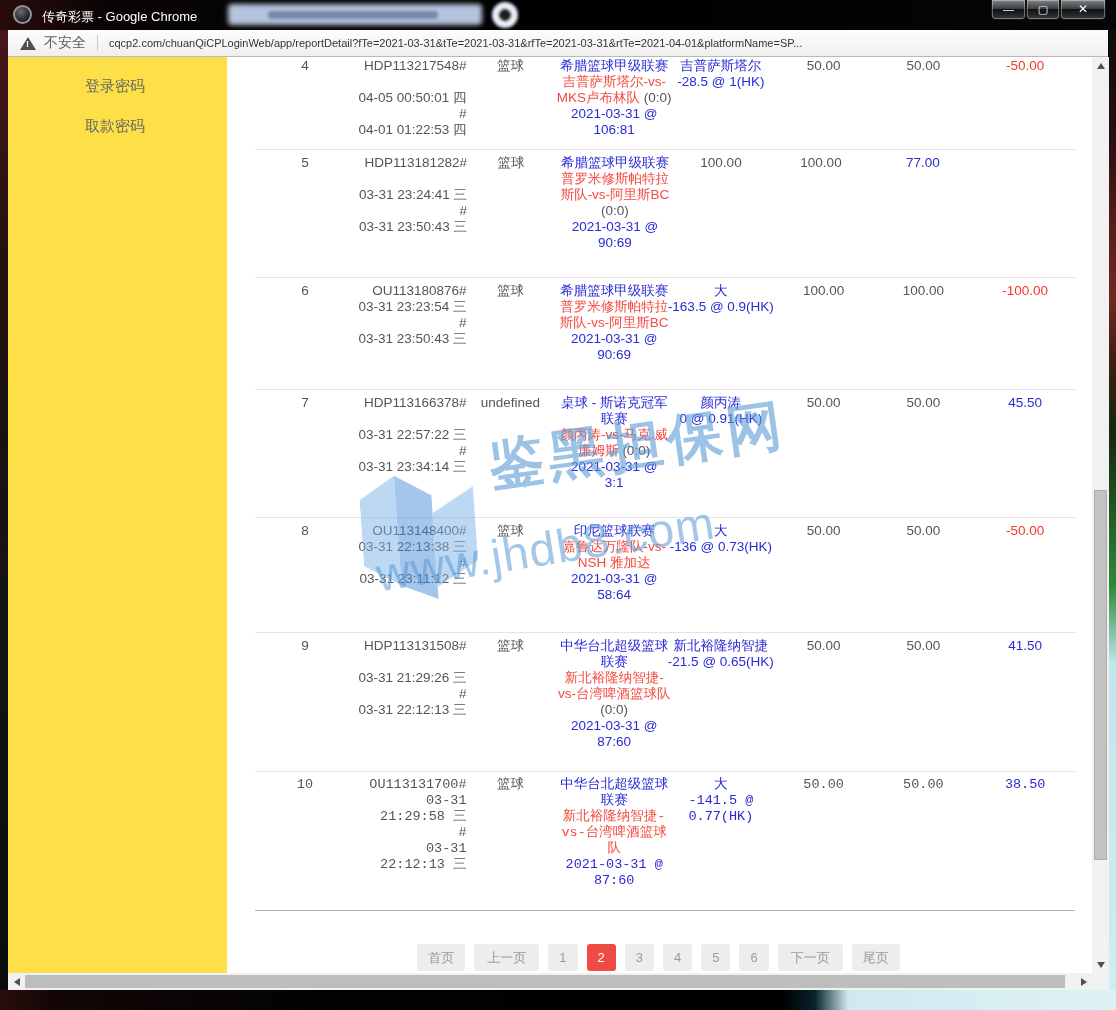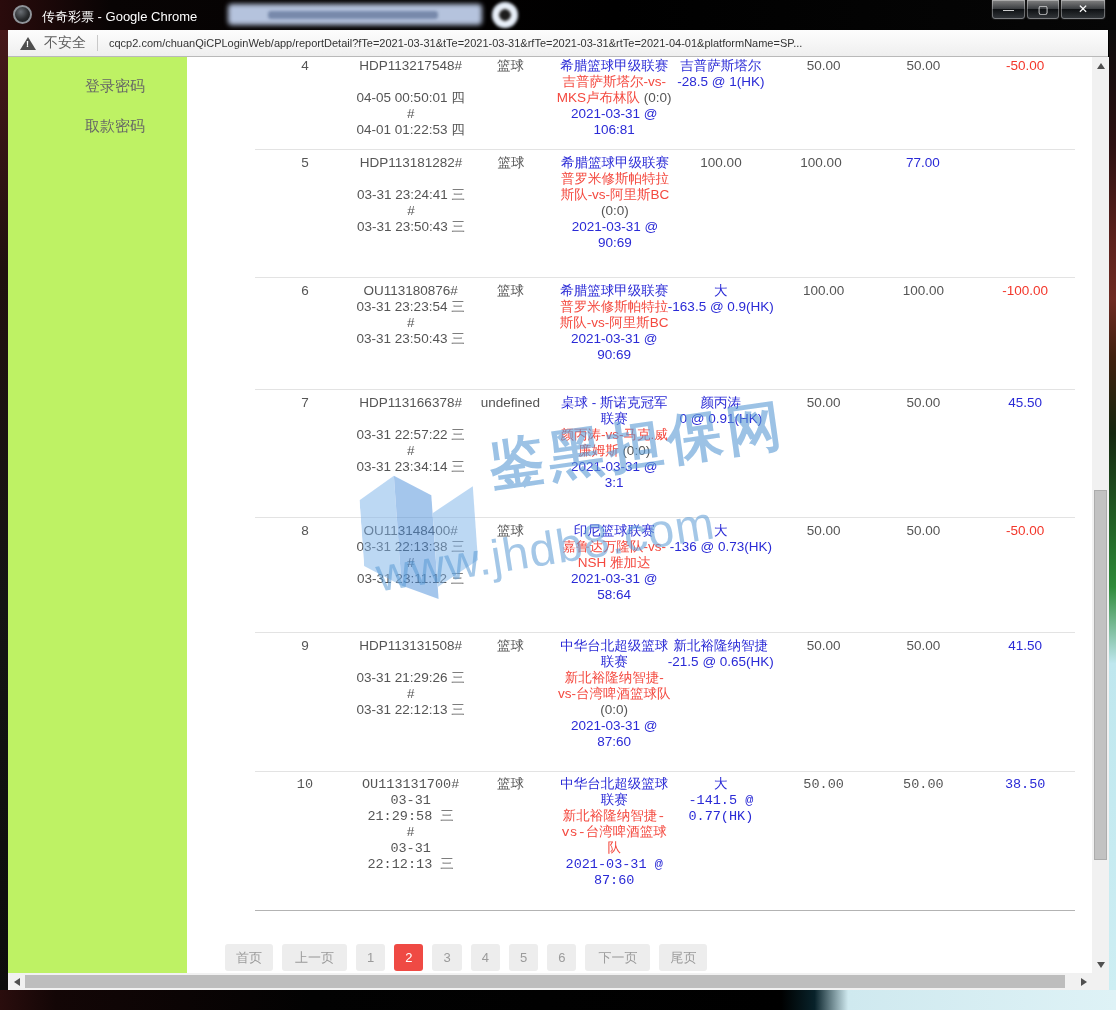--- a/index.html
+++ b/index.html
@@ -53,49 +53,49 @@
     border-left:8px solid transparent;border-right:8px solid transparent;border-bottom:13px solid #4e4e4e}
   .warn-ico span{position:absolute;left:-2px;top:2px;color:#fff;font-size:9px;font-weight:bold}
   .warn-label{color:#5d5d5d;font-size:14px;margin-left:8px}
   .addr-sep{width:1px;height:16px;background:#c9c9c9;margin:0 11px}
   .url-text{color:#333;font-size:11px;white-space:nowrap;overflow:hidden}
   
   .page{
     position:absolute;left:8px;top:57px;width:1084px;height:916px;background:#fff;overflow:hidden;
   }
   .sidebar{
-    position:absolute;left:0;top:0;width:179px;height:100%;
-    background:#bef264;box-sizing:border-box;padding-top:9px;
+    position:absolute;left:0;top:0;width:219px;height:100%;
+    background:#fde047;box-sizing:border-box;padding-top:9px;
   }
   .side-item{height:40px;line-height:40px;padding-left:77px;font-size:15px;color:#666;cursor:pointer}
   .table-area{position:absolute;left:217px;top:0;right:0;bottom:0}
   .tbl{padding:0 17px 0 30px}
   .row{
     display:flex;align-items:flex-start;
     border-bottom:1px solid #e3e3e3;
     padding:5px 0 6px;font-size:13.5px;color:#555;line-height:16px;box-sizing:border-box;
   }
   .row:first-child{padding-top:1px}
   .row:last-child{border-bottom-color:#b3b3b3}
   .c-num{width:100px;text-align:center}
-  .c-order{width:112px;text-align:center}
+  .c-order{width:112px;text-align:right}
   .c-order .line{min-height:16px}
   .c-sport{width:88px;text-align:center}
   .c-league{width:116px;margin-left:2px;text-align:center}
   .c-bet{width:110px;margin-left:-6px;text-align:center}
   .c-amt1{width:96px;text-align:center}
   .c-amt2{width:104px;text-align:center}
   .c-res{width:100px;text-align:center}
   .blue{color:var(--blue)}
   .red{color:var(--red)}
   .score-gray{color:#555}
   .pos{color:var(--blue)}
   .neg{color:var(--res-red)}
   
-  .pager{display:flex;justify-content:flex-start;gap:9px;margin-top:33px}
+  .pager{display:flex;justify-content:center;gap:9px;margin-top:33px}
   .pbtn{
     height:27px;line-height:27px;padding:0 13px;background:#ededed;border-radius:3px;
     color:#9b9b9b;font-size:13px;text-align:center;cursor:pointer;user-select:none;
   }
   .pbtn.num{padding:0 11px}
   .pbtn.active{background:var(--accent);color:#fff}
   
   .vsb{position:absolute;left:1092px;top:57px;width:17px;height:916px;background:#f1f1f1}
   .vthumb{position:absolute;left:2px;top:433px;width:13px;height:370px;background:#c2c2c2;border:1px solid #acacac;box-sizing:border-box}
   .sb-arrow{position:absolute;left:0;width:17px;height:17px;display:flex;align-items:center;justify-content:center}

